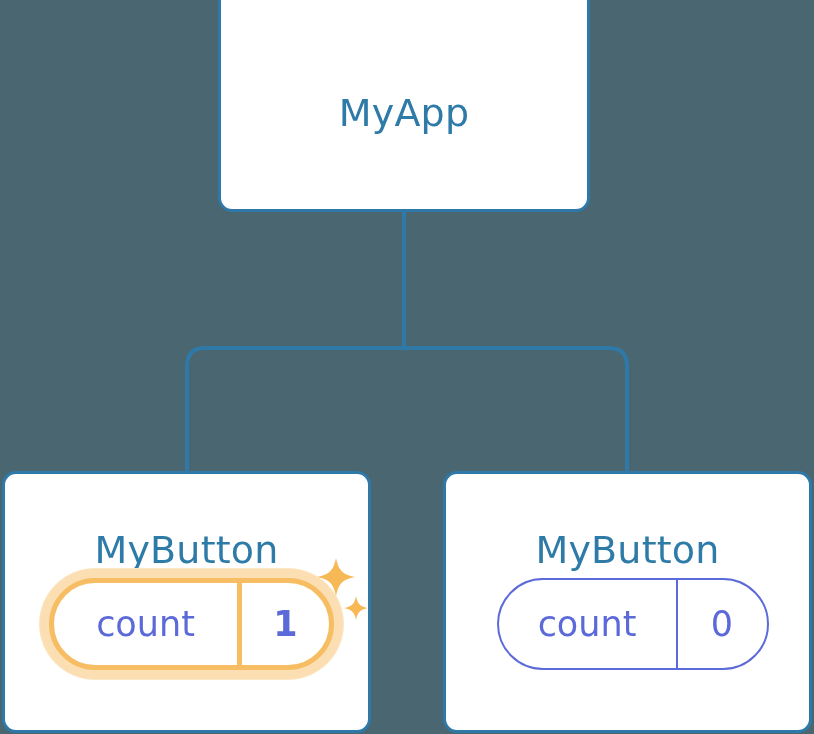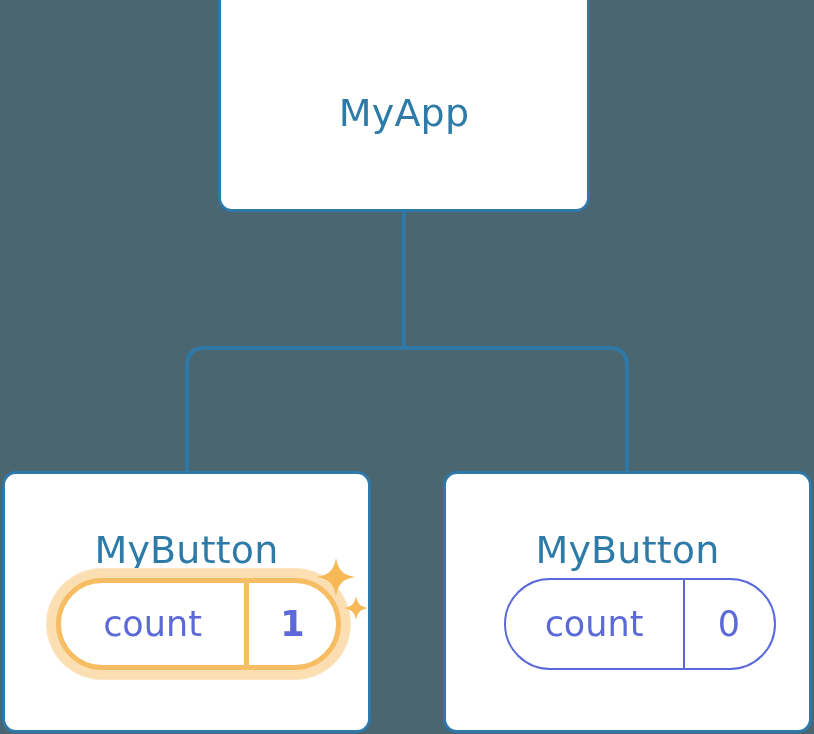--- a/index.html
+++ b/index.html
@@ -78,21 +78,21 @@
   }
 
   #node-child-left .node-title,
   #node-child-right .node-title {
     top: 54px;
   }
 
   
   .pill-wrap {
     position: absolute;
-    left: 12px;
+    left: 5px;
     width: 100%;
     display: flex;
     justify-content: center;
     align-items: flex-end;
   }
 
   #node-child-left .pill-wrap { top: 104px; }
   #node-child-right .pill-wrap { top: 104px; }
 
   .pill {

